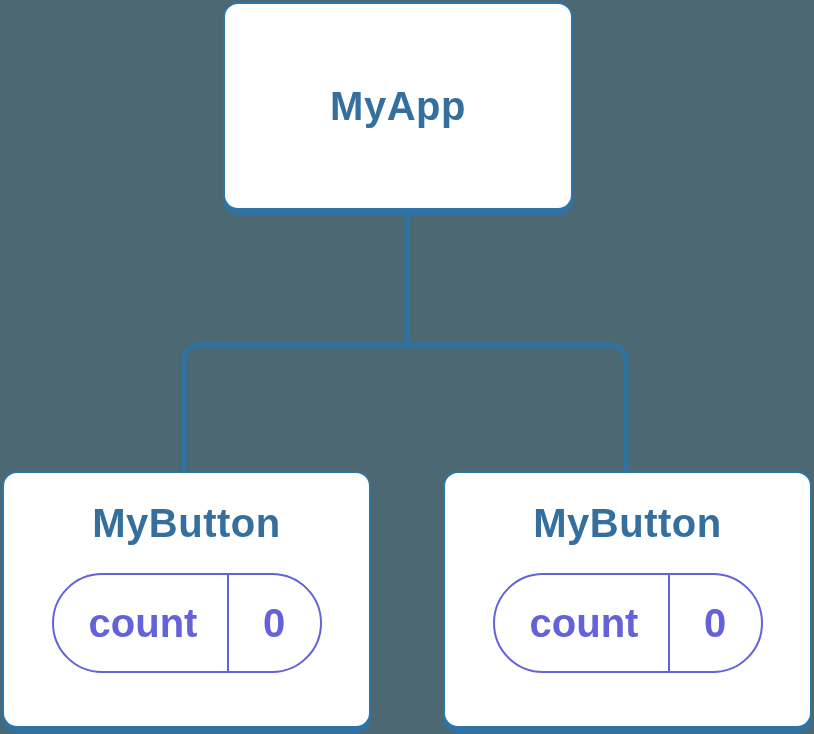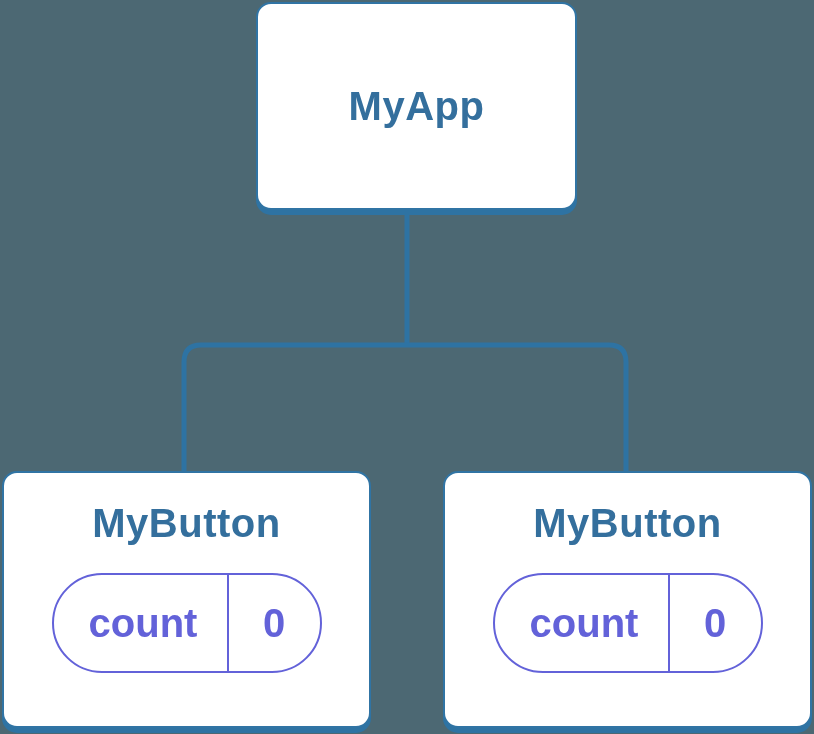--- a/index.html
+++ b/index.html
@@ -33,26 +33,25 @@
     position: absolute;
     box-sizing: border-box;
     background: var(--node-fill, #FFFFFF);
     border: 2px solid var(--node-border, #3074A4);
     border-radius: 15px;
     box-shadow: 0 5px 0 0 var(--line-blue, #2E73A3);
   }
   .node-root {
     left: 223px;
     top: 2px;
-    width: 321px;
+    width: 350px;
     height: 208px;
     display: flex;
     align-items: center;
     justify-content: center;
-    margin-left: 33px;
   }
   .node-child {
     top: 471px;
     width: 369px;
     height: 257px;
     display: flex;
     flex-direction: column;
     align-items: center;
     padding-top: 26px;
   }

